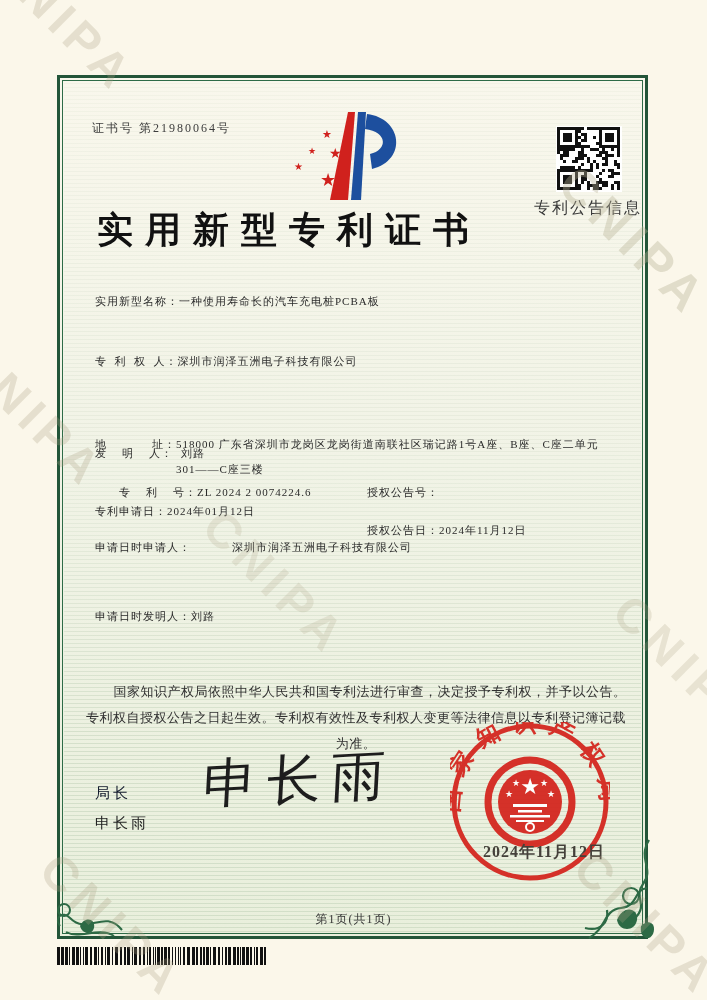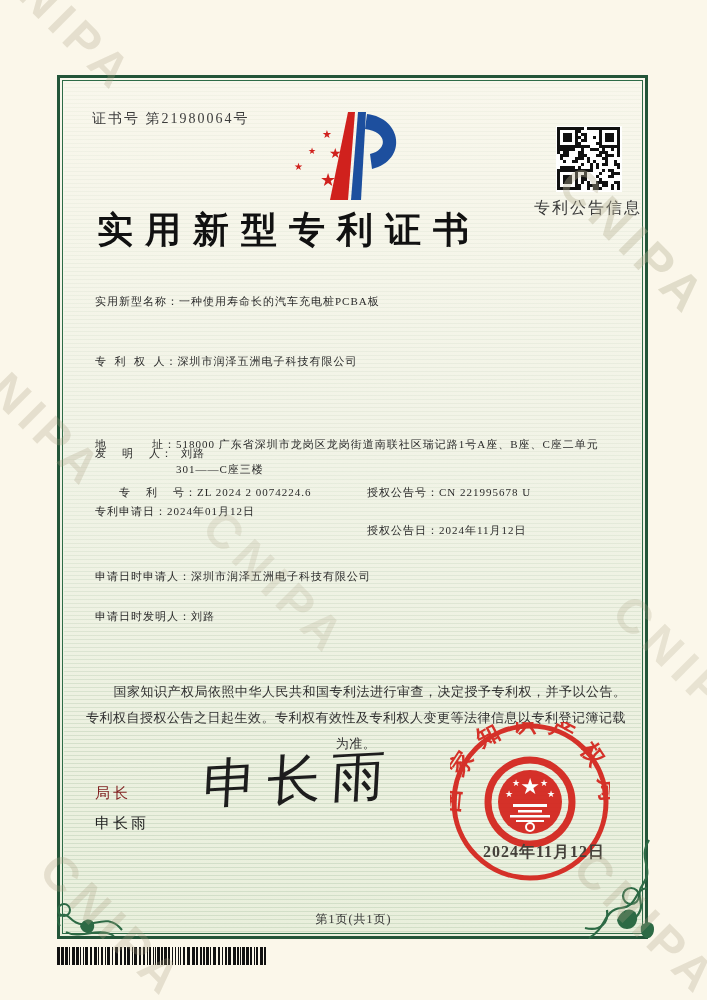--- a/index.html
+++ b/index.html
@@ -24,21 +24,21 @@
   }
   .frame-inner{position:absolute;inset:2px;border:1px solid #2e6b47;pointer-events:none;}
   .lines{
     position:absolute;inset:4px;
     background:repeating-linear-gradient(0deg, rgba(108,148,108,0.18) 0 1px, transparent 1px 4px);
     -webkit-mask-image:linear-gradient(180deg, rgba(0,0,0,0.25) 0%, rgba(0,0,0,0.45) 50%, #000 78%);
     mask-image:linear-gradient(180deg, rgba(0,0,0,0.25) 0%, rgba(0,0,0,0.45) 50%, #000 78%);
     pointer-events:none;
   }
   
-  .cert-no{position:absolute;left:92px;top:110px;font-size:14px;letter-spacing:2px;color:#3c3c3c;}
+  .cert-no{position:absolute;left:92px;top:120px;font-size:12px;letter-spacing:2px;color:#3c3c3c;}
   .logo{position:absolute;left:288px;top:108px;}
   .qr{position:absolute;left:556px;top:126px;width:64px;height:64px;background:#fff;padding:1px;}
   .qr svg{display:block;}
   .qr-caption{position:absolute;left:528px;top:198px;width:120px;text-align:center;
     font-size:16px;letter-spacing:2px;color:#3a3a3a;}
   .title{
     position:absolute;left:0;top:206px;width:578px;text-align:center;
     font-size:36px;font-weight:900;letter-spacing:12px;color:#111;
   }
   
@@ -47,29 +47,29 @@
   .row .val{white-space:normal;}
   .r-name{left:95px;top:289px;}
   .r-patentee{left:95px;top:349px;}
   .r-address{left:95px;top:396px;width:530px;margin-top:36px;}
   .r-address .val{width:428px;}
   .r-inventor{left:95px;top:441px;gap:8px;}
   .r-patent{left:95px;top:480px;margin-left:24px;}
   .r-grantno{left:367px;top:480px;}
   .r-filing{left:95px;top:499px;}
   .r-grantdate{left:367px;top:518px;}
-  .r-applicant{left:95px;top:564px;}
+  .r-applicant{left:95px;top:535px;gap:41px;}
   .r-inventor2{left:95px;top:604px;}
   
   .statement{position:absolute;left:82px;top:679px;width:548px;font-size:13px;
     line-height:26px;letter-spacing:0.5px;color:#303030;text-align:center;}
   .statement .l1{text-indent:28px;}
   
   .director-title{position:absolute;left:95px;top:784px;font-family:"Liberation Sans",sans-serif;
-    font-size:15px;letter-spacing:3px;color:#7f1d1d;}
+    font-size:15px;letter-spacing:3px;color:#0f172a;}
   .director-name{position:absolute;left:95px;top:814px;font-family:"Liberation Sans",sans-serif;
     font-size:15px;letter-spacing:3px;color:#222;}
   .autograph{
     position:absolute;left:203px;top:744px;font-size:54px;color:#1d1d1d;
     font-family:cursive, "Liberation Serif", serif;
     letter-spacing:10px;transform:rotate(-3deg) skewX(-6deg);white-space:nowrap;
   }
   
   .seal{position:absolute;left:450px;top:722px;width:160px;height:160px;z-index:4;}
   .seal svg{display:block;opacity:0.94;}
@@ -275,21 +275,20 @@
   <div class="row r-inventor">
     <span class="lab">发    明    人：</span>
     <span class="val">刘路</span>
   </div>
   <div class="row r-patent">
     <span class="lab">专    利    号：</span>
     <span class="val">ZL 2024 2 0074224.6</span>
   </div>
   <div class="row r-grantno">
     <span class="lab">授权公告号：</span>
-    <span class="val">CN 221995678 U</span>
   </div>
   <div class="row r-filing">
     <span class="lab">专利申请日：</span>
     <span class="val">2024年01月12日</span>
   </div>
   <div class="row r-grantdate">
     <span class="lab">授权公告日：</span>
     <span class="val">2024年11月12日</span>
   </div>
   <div class="row r-applicant">

